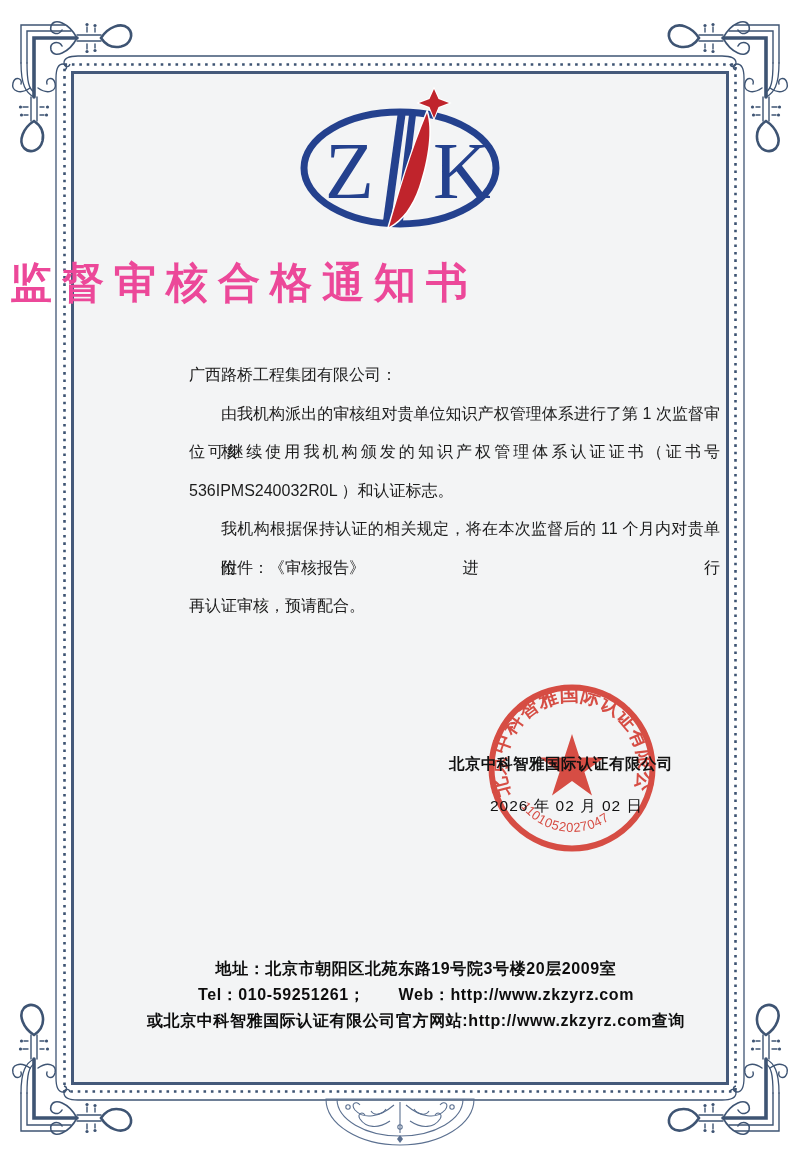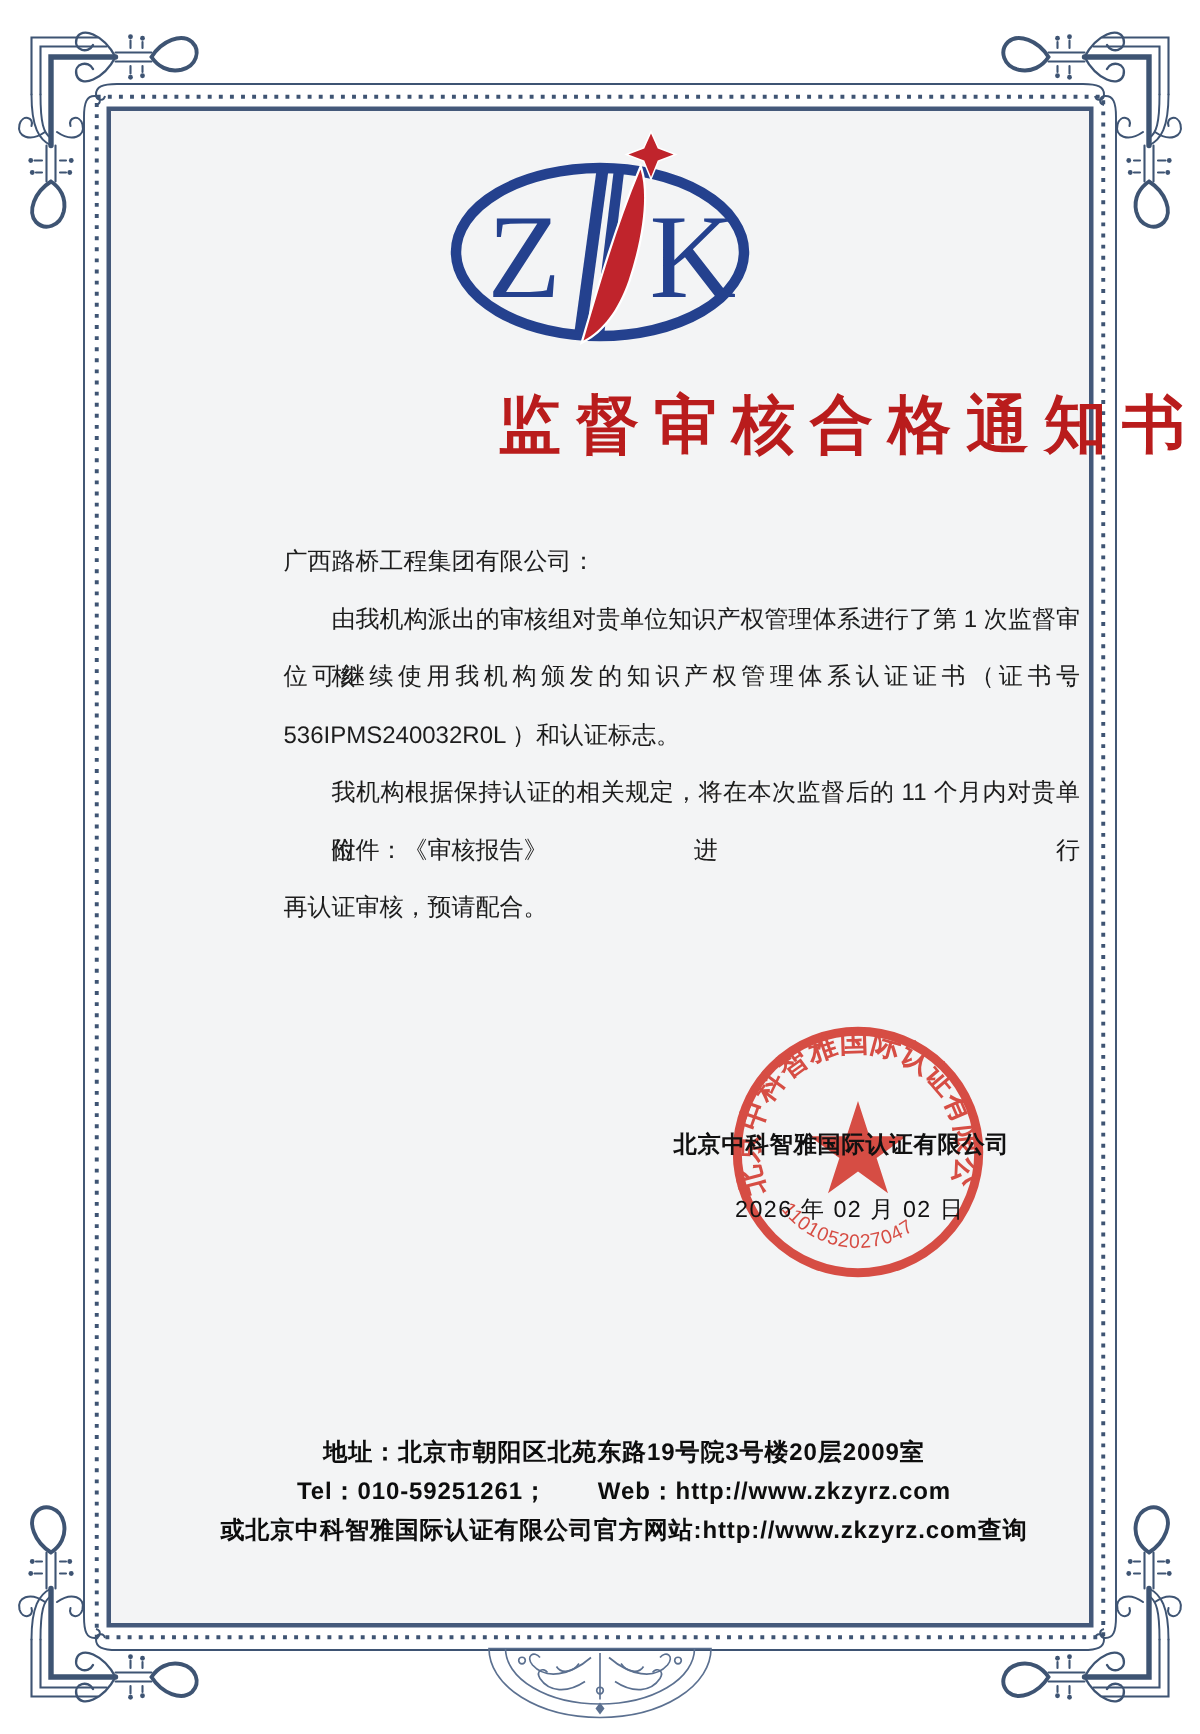--- a/index.html
+++ b/index.html
@@ -7,23 +7,23 @@
     position:relative;
     width:800px;height:1156px;
     background:#ffffff;
     overflow:hidden;
     font-family:"Liberation Sans","DejaVu Sans",sans-serif;
   }
   .border-svg{position:absolute;left:0;top:0;}
   .logo-wrap{position:absolute;left:295px;top:85px;width:210px;height:145px;}
   .doc-title{
     position:absolute;left:0;top:255px;width:800px;
-    text-align:right;
+    text-align:left;
     font-family:"Liberation Serif","DejaVu Serif",serif;
-    font-weight:700;font-size:42px;color:#b91c1c;
+    font-weight:700;font-size:42px;color:#ec4899;
     letter-spacing:10px;padding-left:10px;box-sizing:border-box;
   }
   .body-text{
     position:absolute;left:145px;top:356px;width:531px;
     font-size:16px;line-height:38.5px;color:#1c1c1c;margin-left:44px;
   }
   .bline{height:38.5px;white-space:nowrap;}
   .just{white-space:normal;text-align:justify;text-align-last:justify;}
   .indent{padding-left:32px;box-sizing:border-box;}
   .stamp-wrap{position:absolute;left:480px;top:676px;width:184px;height:184px;}

